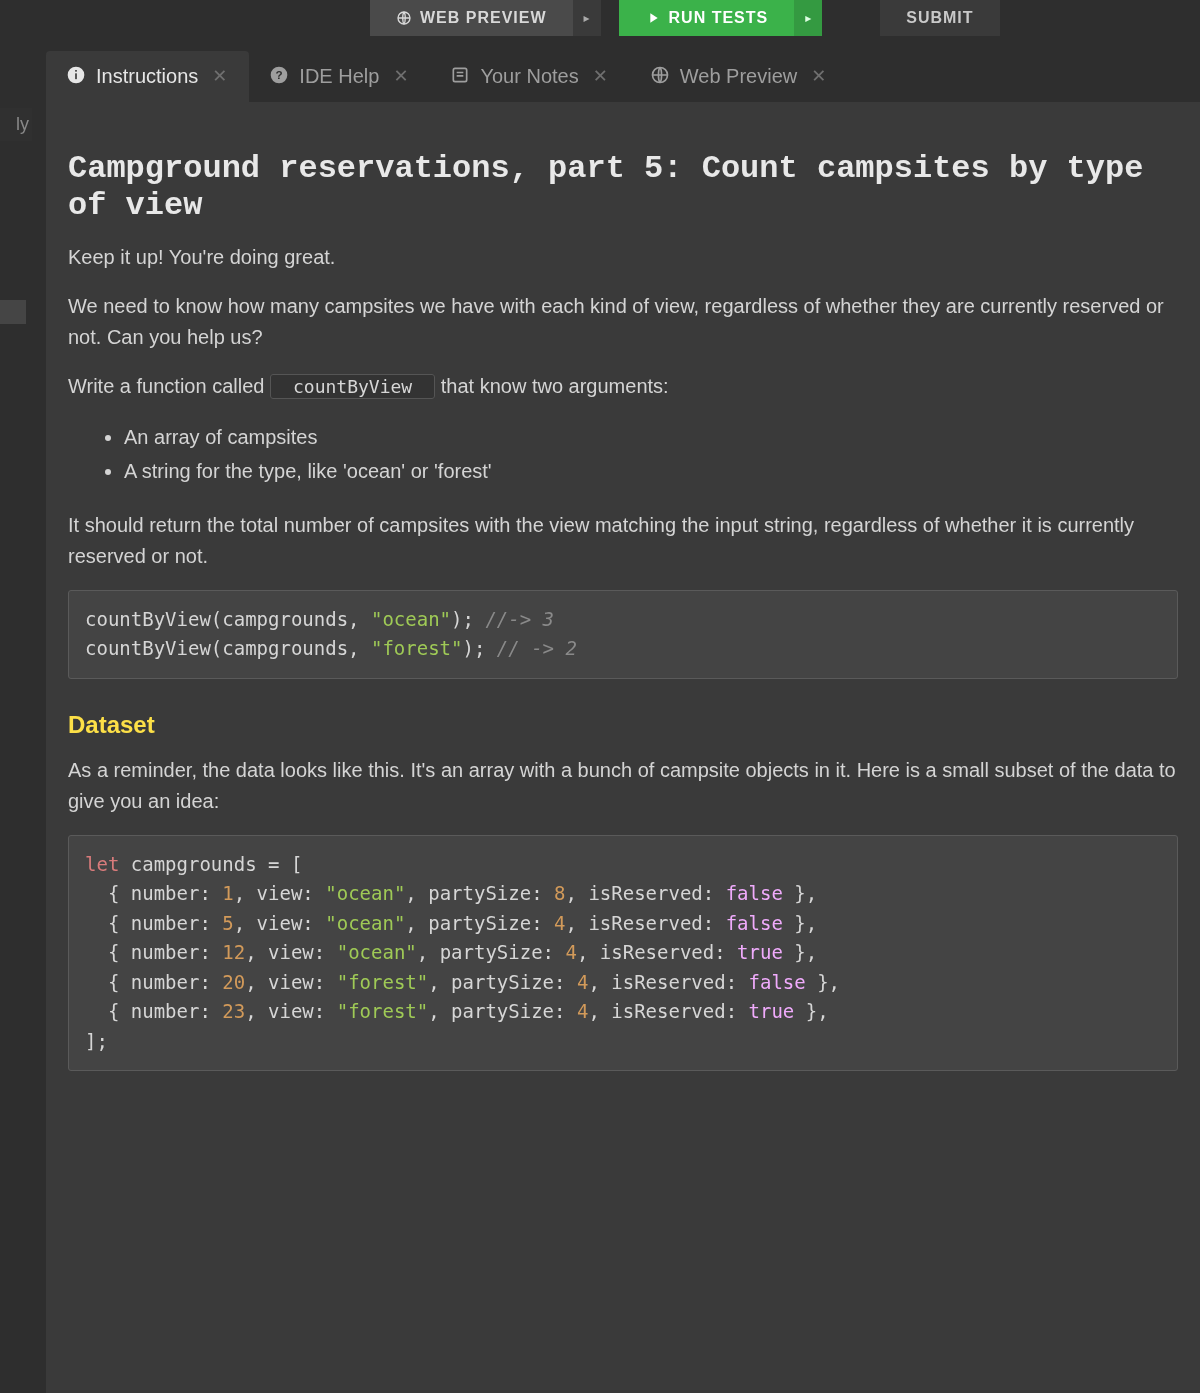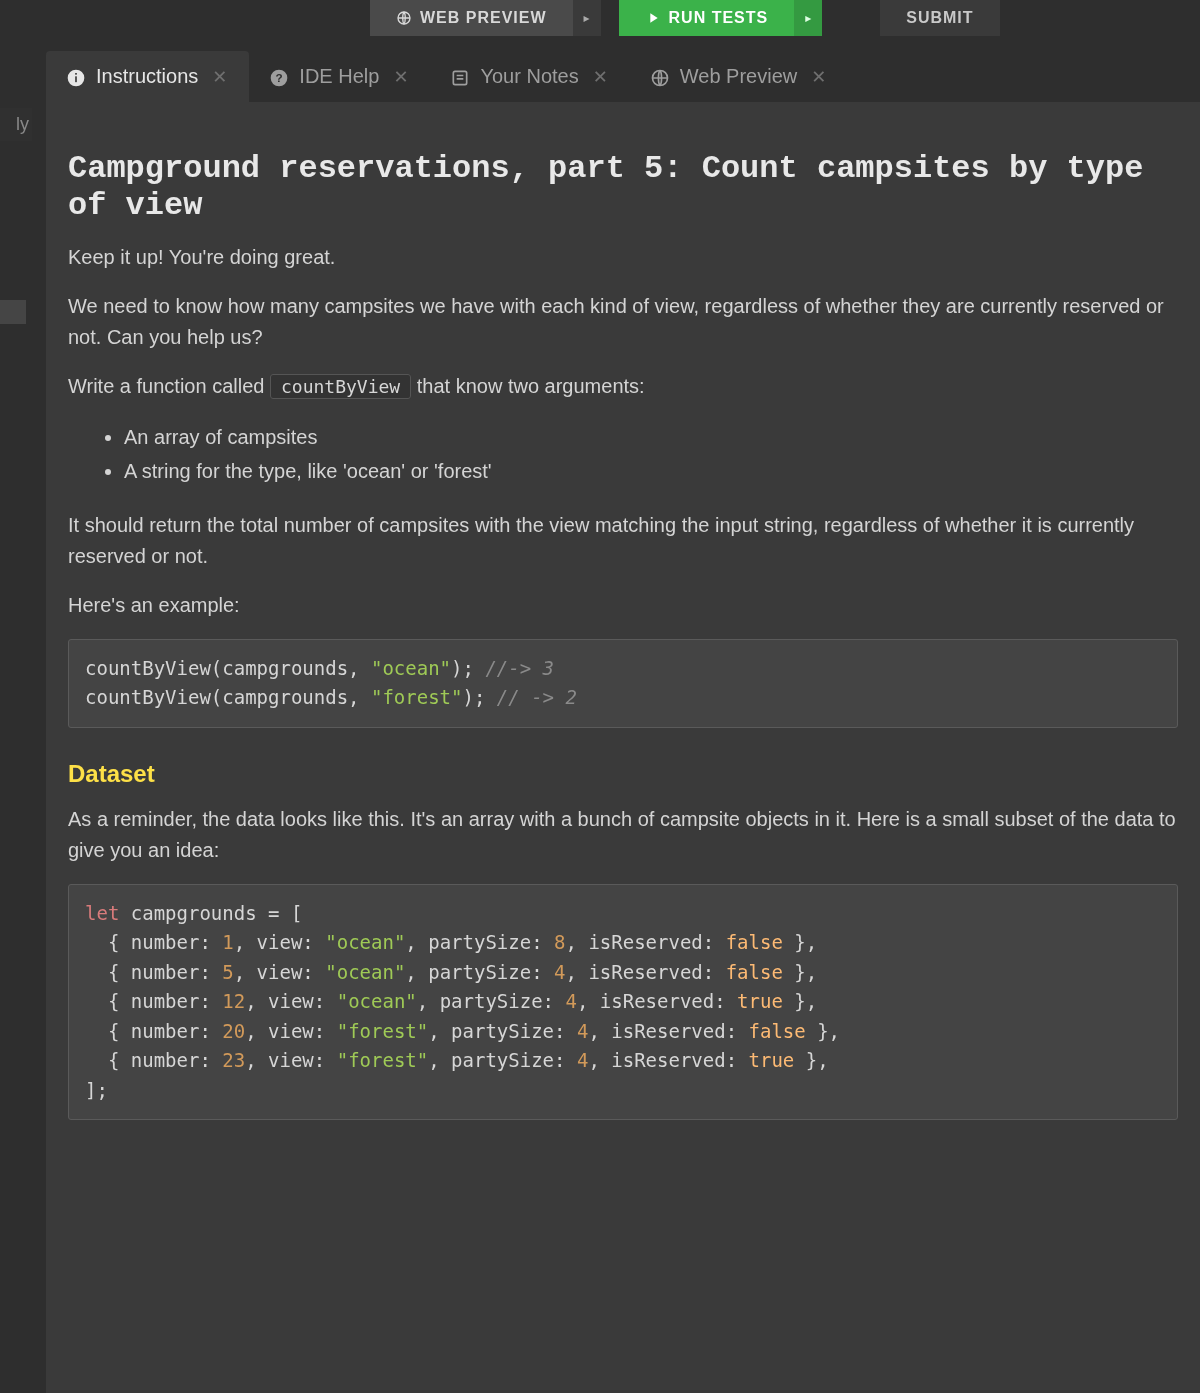--- a/index.html
+++ b/index.html
@@ -47,21 +47,21 @@
   .tabrow {
     display: flex;
     align-items: flex-end;
     padding-left: 46px;
     background: #2e2e2e;
     height: 66px;
     gap: 0;
   }
   .tab {
     display: flex;
-    align-items: flex-end;
+    align-items: flex-start;
     gap: 10px;
     padding: 14px 22px 14px 20px;
     color: #9e9e9e;
     font-size: 20px;
     cursor: pointer;
     border-radius: 4px 4px 0 0;
   }
   .tab.active {
     background: #3a3a3a;
     color: #e6e6e6;
@@ -122,21 +122,21 @@
   .content ul li {
     font-size: 20px;
     line-height: 1.7;
     color: #d4d4d4;
   }
   code.inline {
     font-family: "Consolas","Menlo","Monaco",monospace;
     background: #333;
     border: 1px solid #555;
     border-radius: 3px;
-    padding: 1px 10px;
+    padding: 1px 22px;
     font-size: 18px;
     color: #d6d6d6;
   }
   pre.codeblock {
     background: #444;
     border: 1px solid #5a5a5a;
     border-radius: 3px;
     padding: 14px 16px;
     font-family: "Consolas","Menlo","Monaco",monospace;
     font-size: 19px;
@@ -144,21 +144,21 @@
     color: #d6d6d6;
     overflow-x: auto;
     margin-bottom: 24px;
     white-space: pre;
   }
   .tok-fn  { color: #d6d6d6; }
   .tok-str { color: #9fca56; }
   .tok-com { color: #8a8a8a; font-style: italic; }
   .tok-kw  { color: #d87b7b; }
   .tok-num { color: #d29a5a; }
-  .tok-bool{ color: #fdba74; text-align: right; }
+  .tok-bool{ color: #f0abfc; text-align: right; }
   .tok-punc{ color: #d6d6d6; }
 </style>
 </head>
 <body>
 
 <div class="topbar">
   <div class="tb-btn grey">
     <svg viewBox="0 0 24 24" fill="none" stroke="currentColor" stroke-width="2">
         <circle cx="12" cy="12" r="9"></circle>
         <path d="M3 12h18M12 3c2.5 3 2.5 15 0 18M12 3c-2.5 3-2.5 15 0 18"></path>
@@ -228,21 +228,20 @@
   <p>
     <span>Write a function called </span><code class="inline">countByView</code><span> that know two arguments:</span>
   </p>
 
   <ul>
     <li>An array of campsites</li>
     <li>A string for the type, like 'ocean' or 'forest'</li>
   </ul>
 
   <p>It should return the total number of campsites with the view matching the input string, regardless of whether it is currently reserved or not.</p>
-  <p>Here's an example:</p>
 
   <pre class="codeblock"><span class="tok-fn">countByView(campgrounds, </span><span class="tok-str">"ocean"</span><span class="tok-fn">); </span><span class="tok-com">//-&gt; 3</span>
 <span class="tok-fn">countByView(campgrounds, </span><span class="tok-str">"forest"</span><span class="tok-fn">); </span><span class="tok-com">// -&gt; 2</span></pre>
 
   <h3>Dataset</h3>
   <p>As a reminder, the data looks like this. It's an array with a bunch of campsite objects in it. Here is a small subset of the data to give you an idea:</p>
 
   <pre class="codeblock" id="dataset-pre"><span class="tok-kw">let</span><span class="tok-punc"> campgrounds = [</span>
   <span class="tok-punc">{ number: </span><span class="tok-num">1</span><span class="tok-punc">, view: </span><span class="tok-str">"ocean"</span><span class="tok-punc">, partySize: </span><span class="tok-num">8</span><span class="tok-punc">, isReserved: </span><span class="tok-bool">false</span><span class="tok-punc"> },</span>
   <span class="tok-punc">{ number: </span><span class="tok-num">5</span><span class="tok-punc">, view: </span><span class="tok-str">"ocean"</span><span class="tok-punc">, partySize: </span><span class="tok-num">4</span><span class="tok-punc">, isReserved: </span><span class="tok-bool">false</span><span class="tok-punc"> },</span>

